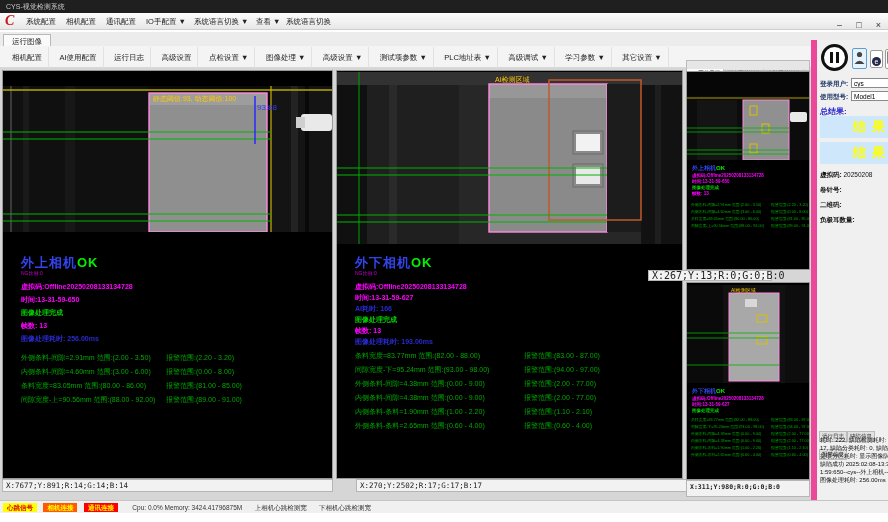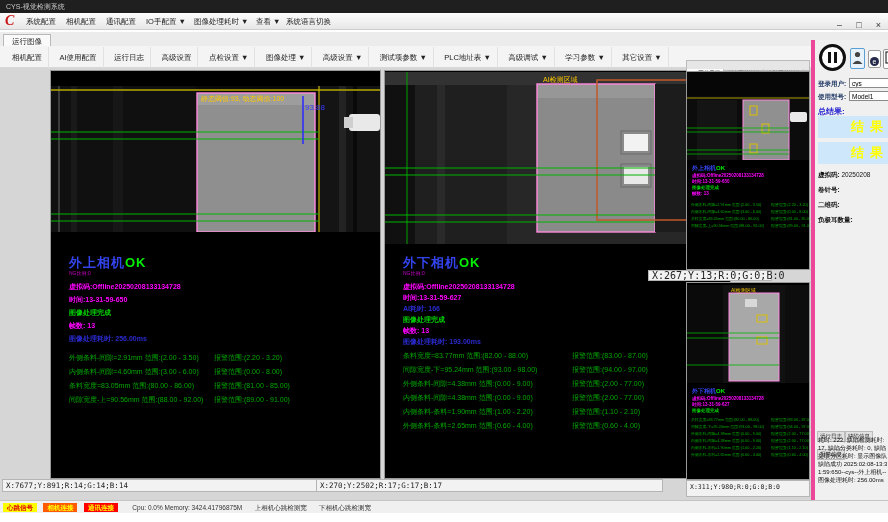--- a/index.html
+++ b/index.html
@@ -20,56 +20,56 @@
   #runtab { position:absolute; left:3px; top:2px; height:14px; padding:0 8px; background:#fafafa; border:1px solid #b8b8b8; border-bottom:none; font-size:7.5px; line-height:13px; color:#222; }
 
   
   #toolbar { position:absolute; left:0; top:46px; width:888px; height:22px; background:#f4f4f4; border-bottom:1px solid #d8d8d8; padding-left:6px; white-space:nowrap; }
   .tool-item { display:inline-block; height:22px; line-height:22px; font-size:7.5px; color:#222; padding:0 6px; border-right:1px solid #e2e2e2; }
 
   
   #main-bg { position:absolute; left:0; top:68px; width:888px; height:432px; background:#d6d6d6; }
 
   
-  .panel { position:absolute; background:#000; border:1px solid #9a9a9a;margin-left:48px; }
+  .panel { position:absolute; background:#000; border:1px solid #9a9a9a; }
   #left-panel { left:2px; top:70px; width:331px; height:409px; }
   #mid-panel  { left:336px; top:70px; width:347px; height:409px;padding-left:12px; }
   .cam-title { position:absolute; left:18px; font-weight:bold; font-size:13px; letter-spacing:1px; }
   .cam-title .tname { color:#3344ee; }
   .cam-title .tok   { color:#00ee00; }
   .cam-sub { position:absolute; left:18px; font-size:5px; color:#cc00cc; }
   .info { position:absolute; left:18px; font-size:7px; font-weight:bold; }
   .magenta { color:#ff00ff; } .greentx { color:#00d000; } .bluetx { color:#2a2ad0; }
   .meas { position:absolute; left:0; width:100%; }
   .mrow { position:relative; height:14px; }
   .mtext { position:absolute; left:18px; font-size:7px; color:#00a800; }
   .malarm { position:absolute; font-size:7px; color:#00a800; }
   #left-panel .malarm { left:163px; }
   #mid-panel .malarm { left:187px; }
 
   
   .coord-strip { position:absolute; background:#f2f2f2; border:1px solid #b5b5b5; font-family:"DejaVu Sans Mono","Liberation Mono",monospace; color:#222; padding-left:3px; }
   #left-coords { left:2px; top:479px; width:331px; height:13px; font-size:7.5px; line-height:12px; }
-  #mid-coords  { left:316px; top:479px; width:347px; height:13px; font-size:7.5px; line-height:12px; }
+  #mid-coords  { left:356px; top:479px; width:347px; height:13px; font-size:7.5px; line-height:12px; }
   #thumb1-coords { left:648px; top:270px; width:124px; height:11px; font-size:10px; line-height:10px; }
-  #thumb2-coords { left:686px; top:480px; width:124px; height:17px; font-size:6.5px; line-height:12px; }
+  #thumb2-coords { left:686px; top:480px; width:124px; height:17px; font-size:6.5px; line-height:12px;font-weight:bold; }
 
   
   #thumb-tabs { position:absolute; left:686px; top:60px; width:124px; height:11px; background:#e6e6e6; border:1px solid #bbb; white-space:nowrap; }
   .ttab { display:inline-block; font-size:5.5px; line-height:9px; padding:0 3px; color:#222; border-right:1px solid #c6c6c6; }
   .ttab.sel { background:#fbfbfb; font-weight:bold; }
   .thumb { position:absolute; left:686px; width:124px; background:#000; border:1px solid #9a9a9a; overflow:hidden; }
   #thumb1 { top:71px; height:199px; }
   #thumb2 { top:282px; height:198px; }
   .mini-title { position:absolute; left:5px; font-size:6px; font-weight:bold; }
   .mini-info { position:absolute; left:5px; font-size:4.5px; font-weight:bold; }
   .mini-m { position:absolute; font-size:3.8px; color:#00a800; white-space:nowrap; }
 
   
-  #control-panel { position:absolute; left:811px; top:40px; width:77px; height:460px; background:#f0f0f0; border-left:4px solid #ec4899;padding-left:15px; }
+  #control-panel { position:absolute; left:811px; top:40px; width:77px; height:460px; background:#f0f0f0; border-left:6px solid #ec4899;padding-left:15px; }
   #pause-btn { position:absolute; left:4px; top:4px; width:27px; height:27px; border:3px solid #111; border-radius:50%; background:#fff; }
   .pbar { position:absolute; top:5px; width:3px; height:11px; background:#111; }
   .pbar.b1 { left:6px; } .pbar.b2 { left:12px; }
   .mini-btn { position:absolute; background:#fff; border:1px solid #9a9a9a; border-radius:2px; padding:0; cursor:pointer; }
   #user-btn { left:35px; top:8px; width:15px; height:21px; border:1px solid #5a9fd4; background:#e8f2fb; }
   #e-btn { left:53px; top:10px; width:13px; height:18px; }
   .e-circle { display:inline-block; width:9px; height:9px; margin-top:1px; border-radius:50%; background:#24284a; color:#fff; font-size:7px; line-height:9px; text-align:center; }
   #exit-btn { left:68px; top:9px; width:15px; height:20px; }
   .fieldrow { position:absolute; left:3px; width:72px; height:11px; }
   .flabel { position:absolute; left:0; font-size:6.5px; font-weight:bold; color:#1f3864; line-height:11px; }
@@ -97,21 +97,21 @@
 <div id="titlebar">
   <span>CYS-视觉检测系统</span>
 </div>
 
 <div id="menubar">
   <span id="logo">C</span>
   <span class="menu-item" style="left:22px">系统配置</span>
   <span class="menu-item" style="left:62px">相机配置</span>
   <span class="menu-item" style="left:102px">通讯配置</span>
   <span class="menu-item" style="left:142px">IO手配置 ▼</span>
-  <span class="menu-item" style="left:190px">图像处理耗时 ▼</span>
+  <span class="menu-item" style="left:190px">系统语言切换 ▼</span>
   <span class="menu-item" style="left:252px">查看 ▼</span>
   <span class="menu-item" style="left:282px">系统语言切换</span>
   <div id="wincontrols">
     <span class="winbtn">–</span>
     <span class="winbtn">□</span>
     <span class="winbtn">×</span>
   </div>
 </div>
 
 <div id="tabrow">

